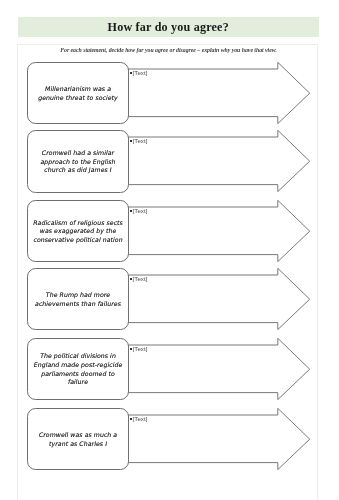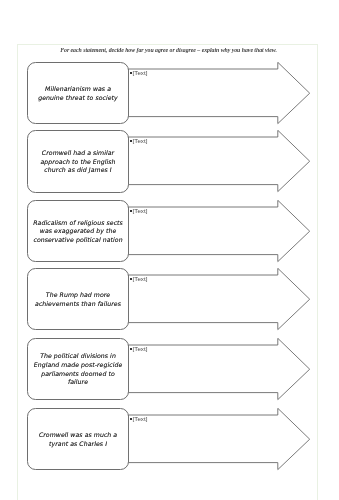--- a/index.html
+++ b/index.html
@@ -109,20 +109,23 @@
     width: 2.1px;
     height: 2.1px;
     background: #333333;
   }
   .ph-text { position: absolute; left: 3.0px; top: 0; }
 </style>
 </head>
 <body>
 
 <div class="page">
+  <div class="header-bar">
+    <div class="header-title">How far do you agree?</div>
+  </div>
   <div class="content-box">
     <div class="subtitle">For each statement, decide how far you agree or disagree – explain why you have that view.</div>
     <div class="rows" id="rows">
         <div class="row" style="top: 17.2px;">
     <div class="stmt">
       <span class="stmt-text">
               <span class="ln">Millenarianism was a</span>
               <span class="ln">genuine threat to society</span>
             </span>
     </div>

